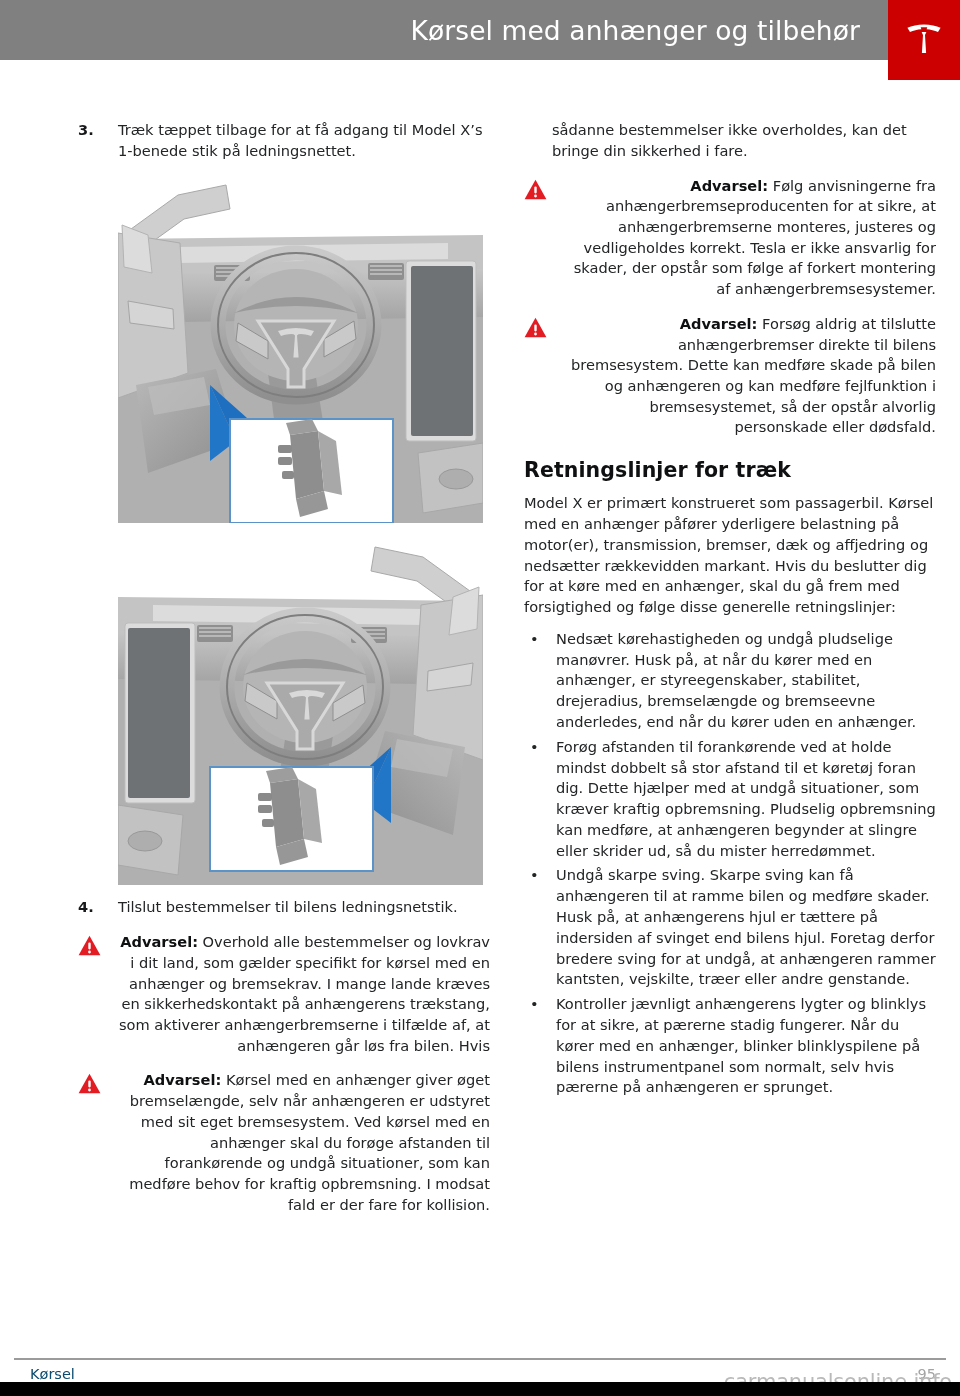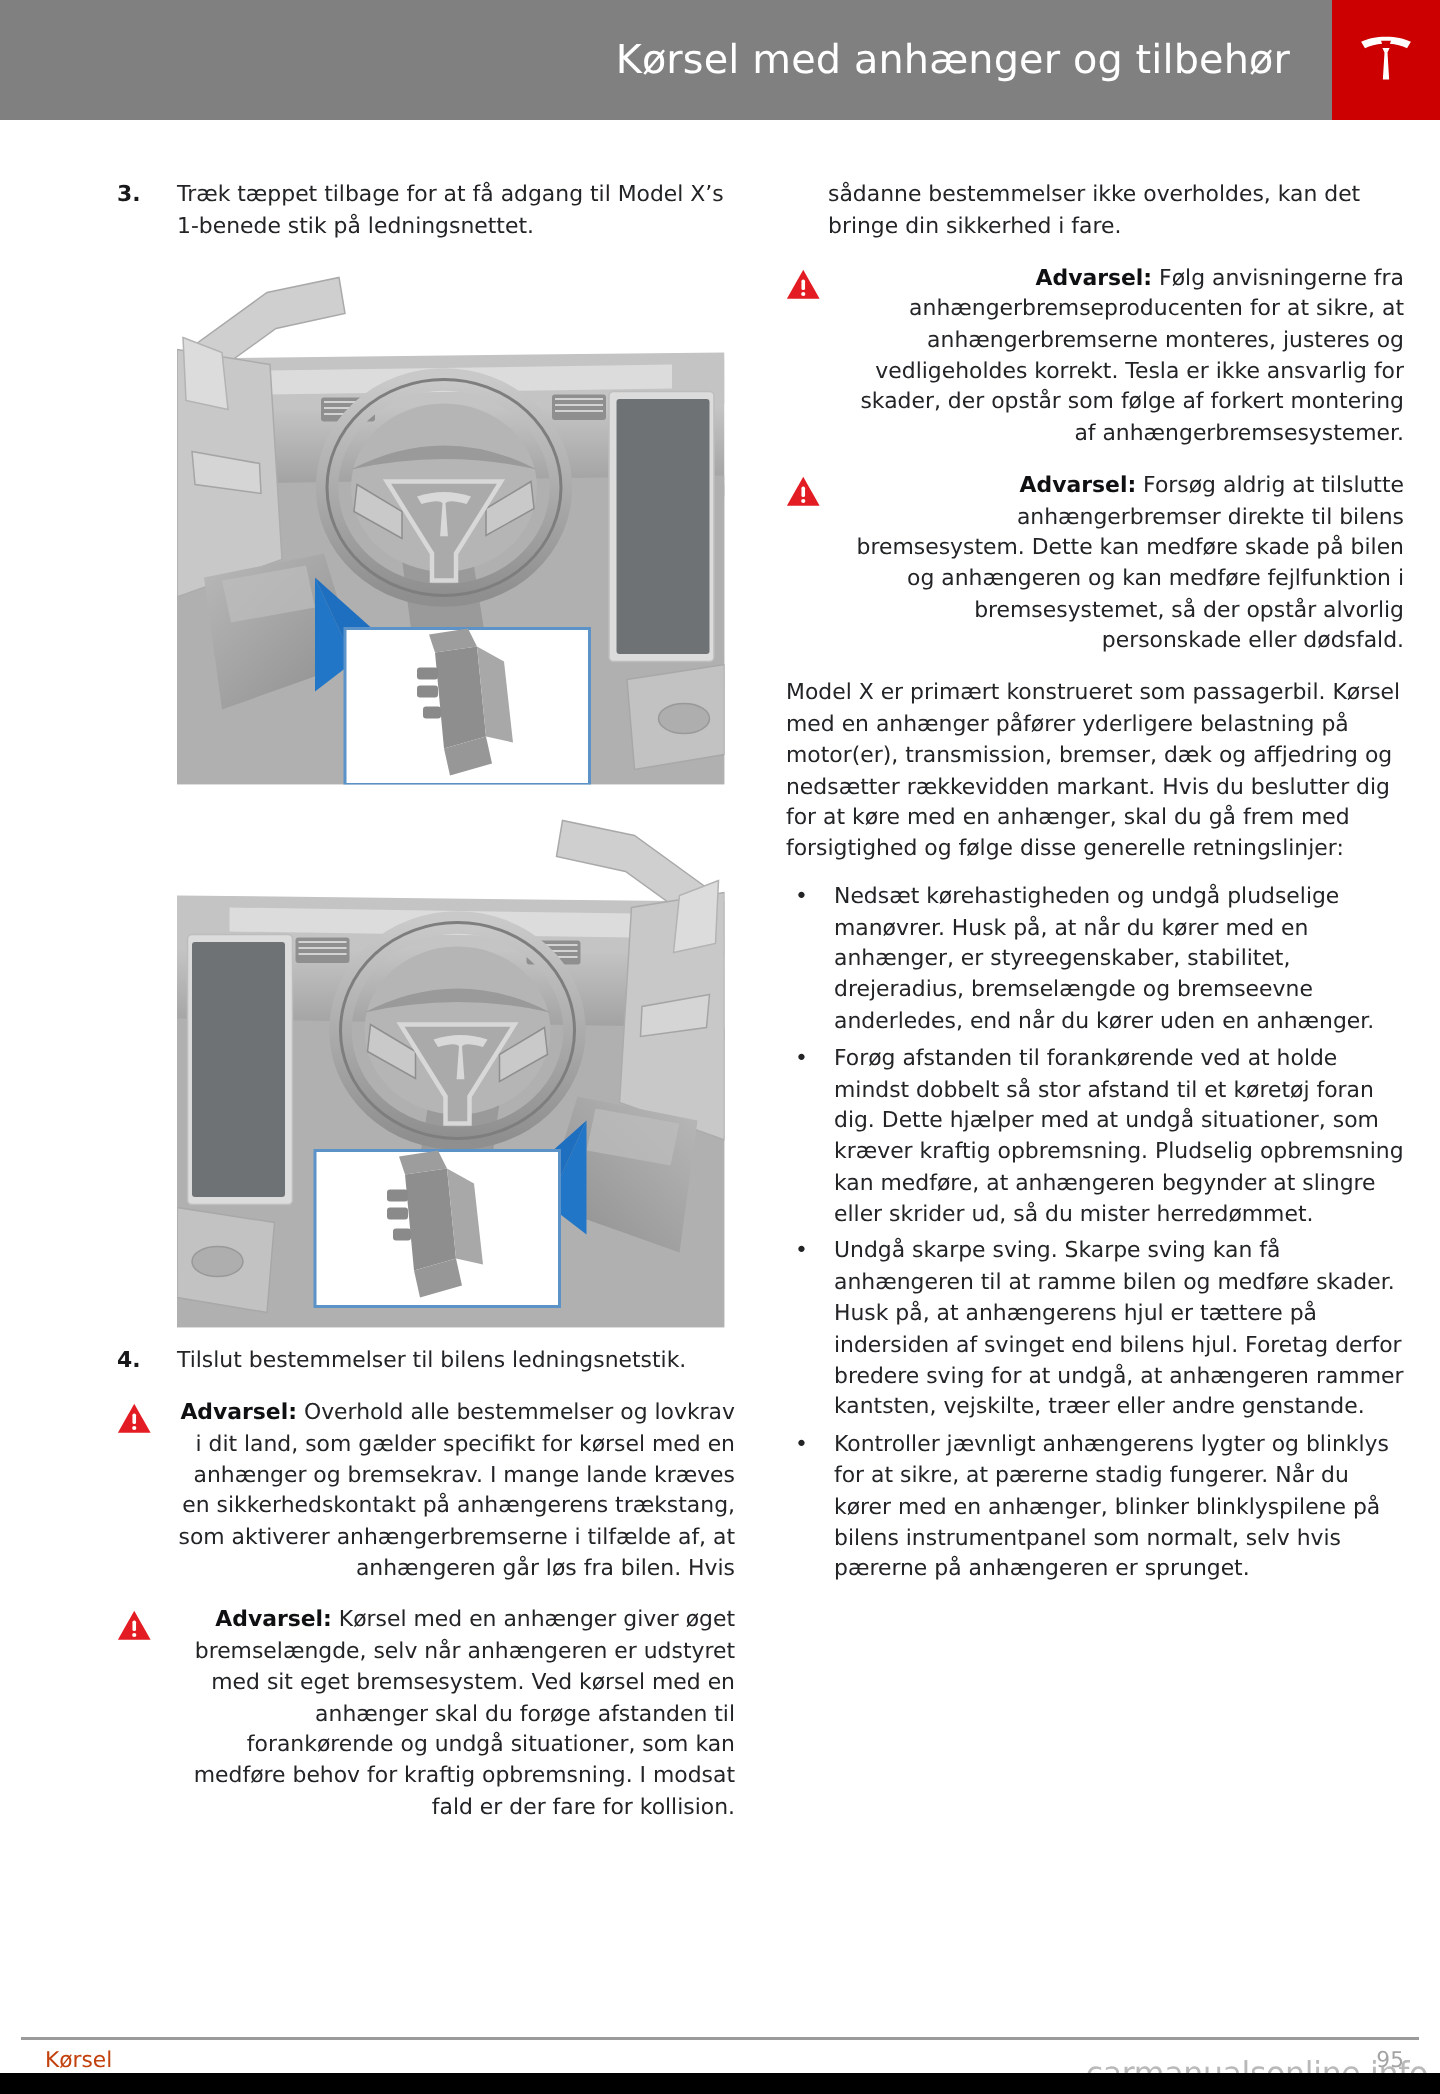--- a/index.html
+++ b/index.html
@@ -6,21 +6,21 @@
   html, body {
     width: 960px; height: 1396px;
     background: #ffffff;
     font-family: "DejaVu Sans", "Liberation Sans", sans-serif;
     overflow: hidden;
   }
   .page { position: relative; width: 960px; height: 1396px; background: #fff; }
 
   
   .header {
-    position: absolute; top: 0; left: 0; width: 960px; height: 80px;
+    position: absolute; top: 0; left: 0; width: 960px; height: 60px;
     background: #808080;
   }
   .header-title {
     position: absolute; right: 100px; top: 50%;
     transform: translateY(-50%);
     color: #ffffff;
     font-size: 26.5px;
     font-weight: 400;
     letter-spacing: 0.1px;
     white-space: nowrap;
@@ -126,21 +126,21 @@
   
   .footer {
     position: absolute; left: 0; bottom: 0; width: 960px; height: 46px;
   }
   .footer-rule {
     position: absolute; left: 14px; top: 8px; width: 932px; height: 2px;
     background: #9b9b9b;
   }
   .footer-left {
     position: absolute; left: 30px; top: 16px;
-    font-size: 14.5px; color: #c2410c;
+    font-size: 14.5px; color: #0c4a6e;
   }
   .footer-right {
     position: absolute; right: 24px; top: 16px;
     font-size: 14.5px; color: #a4a4a4;
   }
   .watermark {
     position: absolute; right: 8px; bottom: 2px;
     font-size: 21px; color: #b9b9b9;
     letter-spacing: -0.2px;
     white-space: nowrap;
@@ -387,20 +387,21 @@
         <div class="warn-icon">
           <svg width="23" height="21" viewBox="0 0 23 21">
             <path d="M11.5 0.8 L22.4 20.2 L0.6 20.2 Z" fill="#e31c23"></path>
             <rect x="10.3" y="7.4" width="2.4" height="7.0" rx="1.1" fill="#ffffff"></rect>
             <circle cx="11.5" cy="17.0" r="1.4" fill="#ffffff"></circle>
           </svg>
         </div>
         <div class="warn-text"><b>Advarsel:</b><span> Forsøg aldrig at tilslutte anhængerbremser direkte til bilens bremsesystem. Dette kan medføre skade på bilen og anhængeren og kan medføre fejlfunktion i bremsesystemet, så der opstår alvorlig personskade eller dødsfald.</span></div>
       </div>
 
+      <div class="h2">Retningslinjer for træk</div>
 
       <div class="para">Model X er primært konstrueret som passagerbil. Kørsel med en anhænger påfører yderligere belastning på motor(er), transmission, bremser, dæk og affjedring og nedsætter rækkevidden markant. Hvis du beslutter dig for at køre med en anhænger, skal du gå frem med forsigtighed og følge disse generelle retningslinjer:</div>
 
       <ul class="bullets">
         <li>
           <span class="bullet-dot">•</span>
           <span class="bullet-body">Nedsæt kørehastigheden og undgå pludselige manøvrer. Husk på, at når du kører med en anhænger, er styreegenskaber, stabilitet, drejeradius, bremselængde og bremseevne anderledes, end når du kører uden en anhænger.</span>
         </li>
         <li>
           <span class="bullet-dot">•</span>

